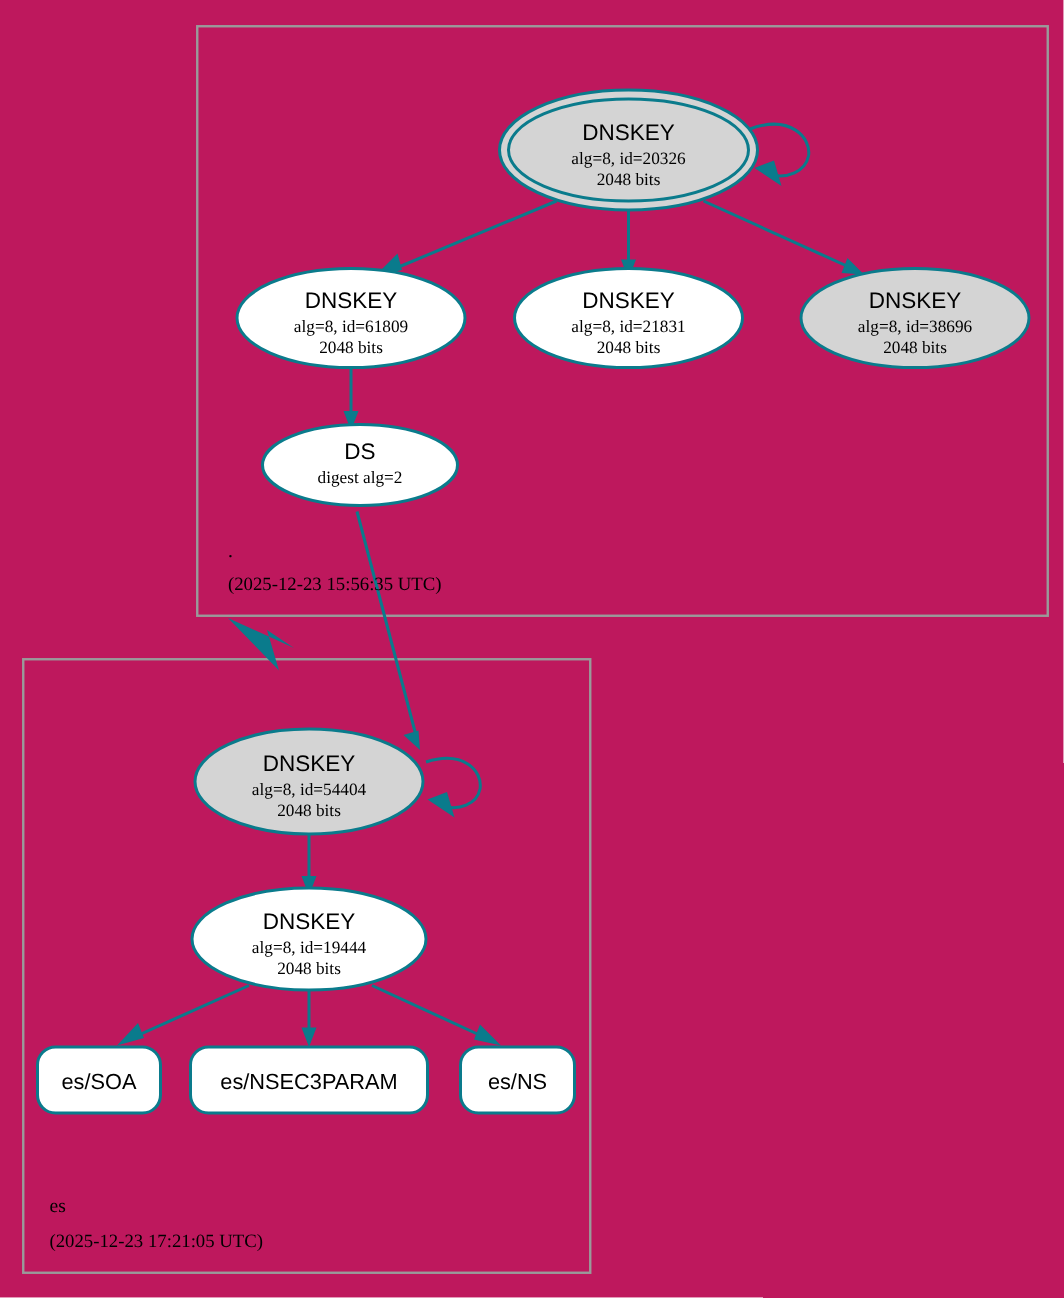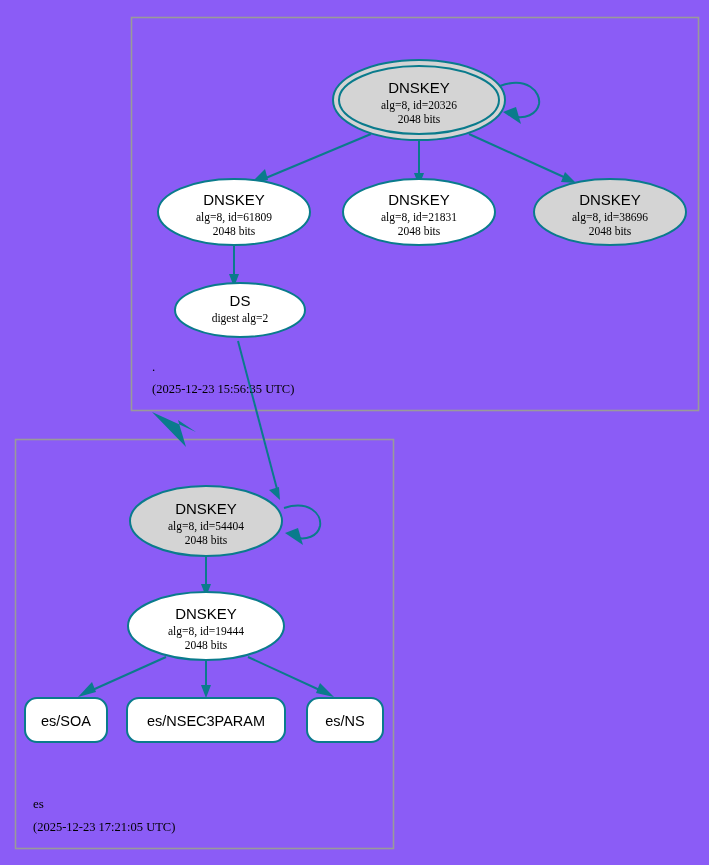--- a/index.html
+++ b/index.html
@@ -4,21 +4,21 @@
 <style>
   html, body {
     margin: 0;
     padding: 0;
     background: #ffffff;
   }
   #canvas {
     position: relative;
     width: 709px;
     height: 865px;
-    background: #8b5cf6;
+    background: #be185d;
     font-family: "Liberation Sans", sans-serif;
     overflow: hidden;
   }
   svg.layer {
     position: absolute;
     top: 0;
     left: 0;
     width: 709px;
     height: 865px;
   }

